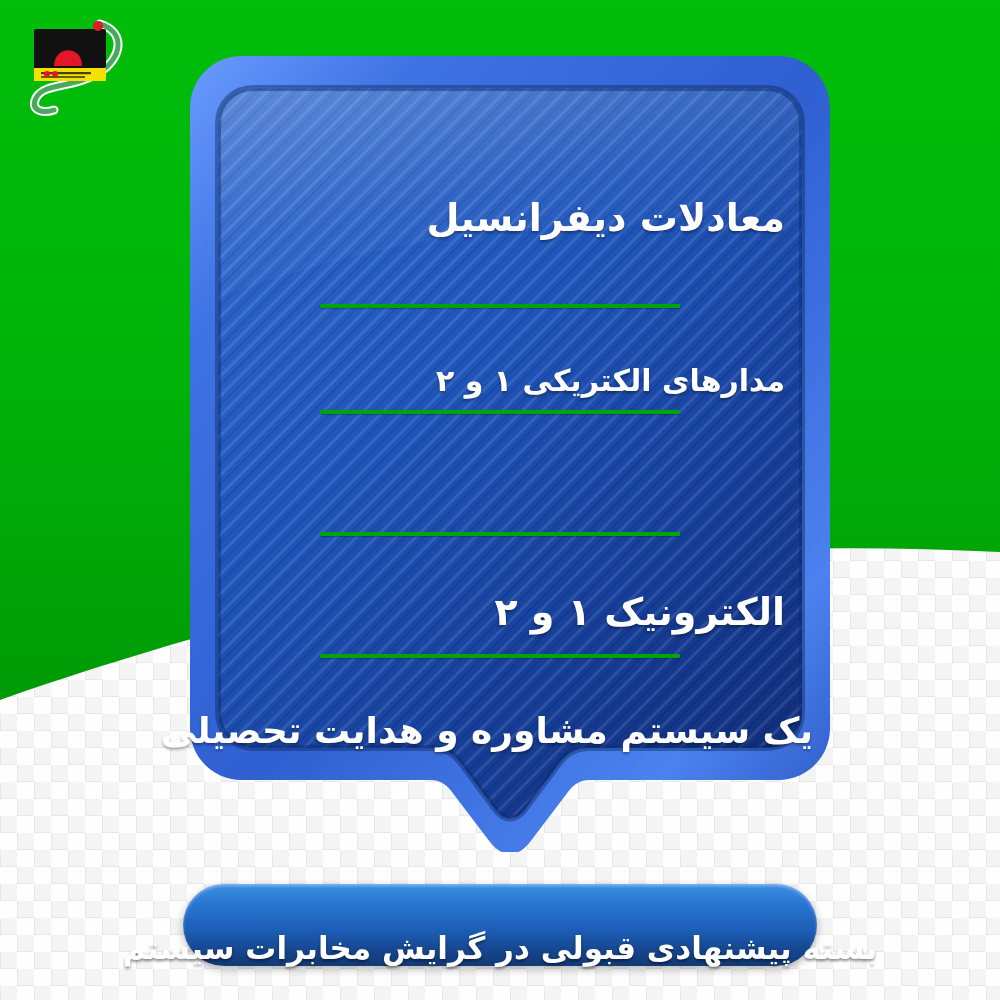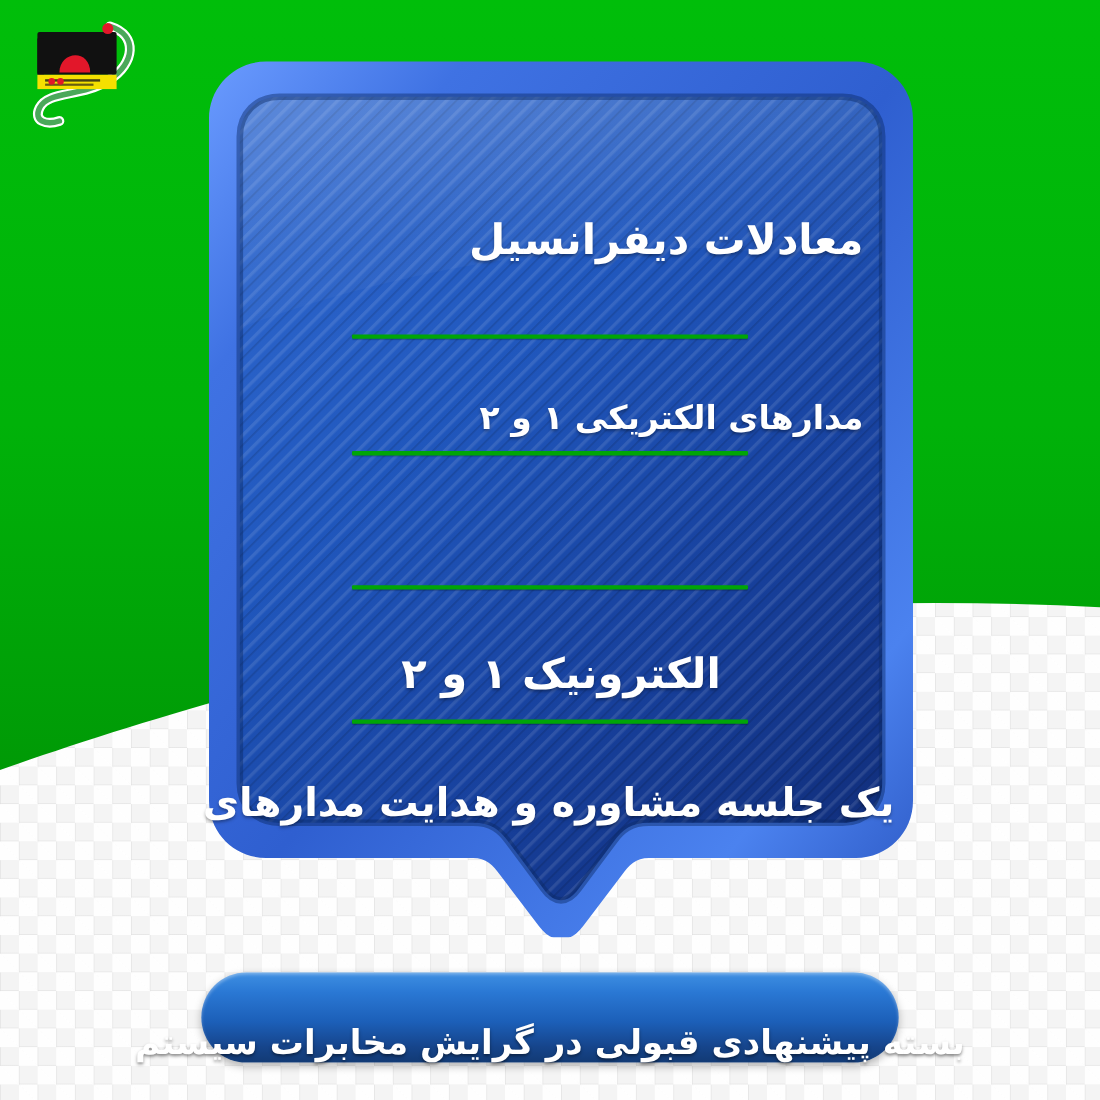--- a/index.html
+++ b/index.html
@@ -171,27 +171,27 @@
       </div>
       <div class="sep" style="top:204px;"></div>
 
       <div class="item" style="top:263px;font-size:30px;">
         <span>مدارهای الکتریکی ۱ و ۲</span>
       </div>
       <div class="sep" style="top:310px;"></div>
 
       <div class="sep" style="top:432px;"></div>
 
-      <div class="item" style="top:490px;font-size:38px;text-align:center;">
+      <div class="item" style="top:490px;font-size:38px;">
         <span>الکترونیک ۱ و ۲</span>
       </div>
       <div class="sep" style="top:554px;"></div>
 
       <div class="item" style="top:610px;font-size:36px;left:-30px;width:608px;">
-        <span>یک جلسه مشاوره و هدایت مدارهای</span>
+        <span>یک سیستم مشاوره و هدایت تحصیلی</span>
       </div>
 
     </div>
   </div>
 
   <div class="banner">
     <span class="banner-text">بسته پیشنهادی قبولی در گرایش مخابرات سیستم</span>
   </div>
 
 </div>

